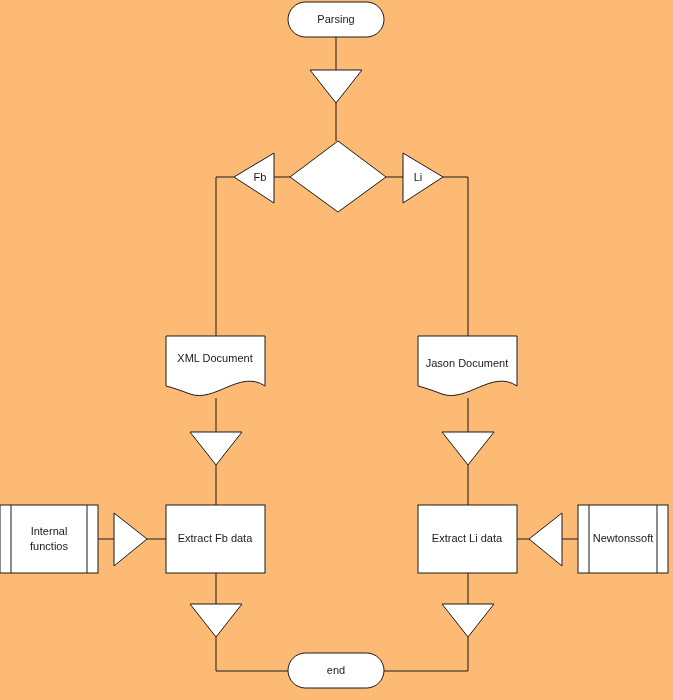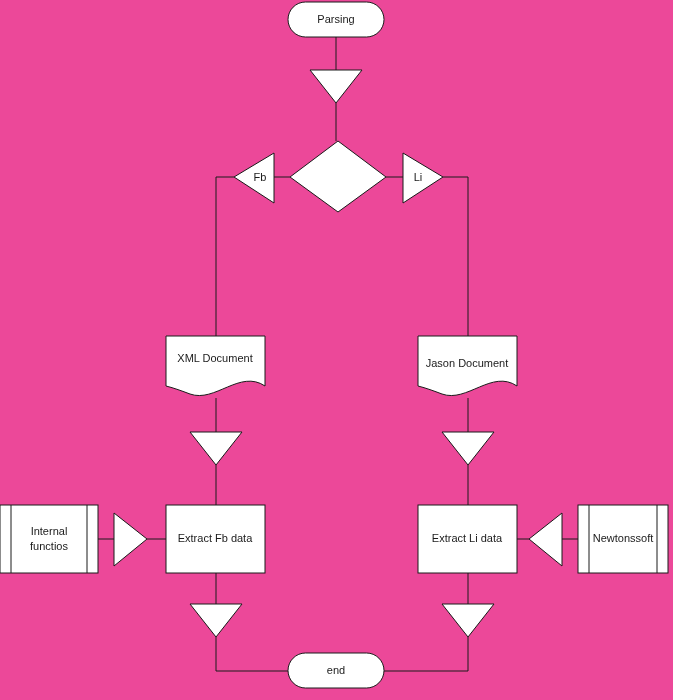--- a/index.html
+++ b/index.html
@@ -4,21 +4,21 @@
 <style>
   html, body {
     margin: 0;
     padding: 0;
     background: #ffffff;
   }
   #diagram-root {
     position: relative;
     width: 673px;
     height: 700px;
-    background: #ec4899;
+    background: #fdba74;
     font-family: "Liberation Sans", sans-serif;
     overflow: hidden;
   }
   #flow-svg {
     position: absolute;
     top: 0;
     left: 0;
     width: 673px;
     height: 700px;
   }

